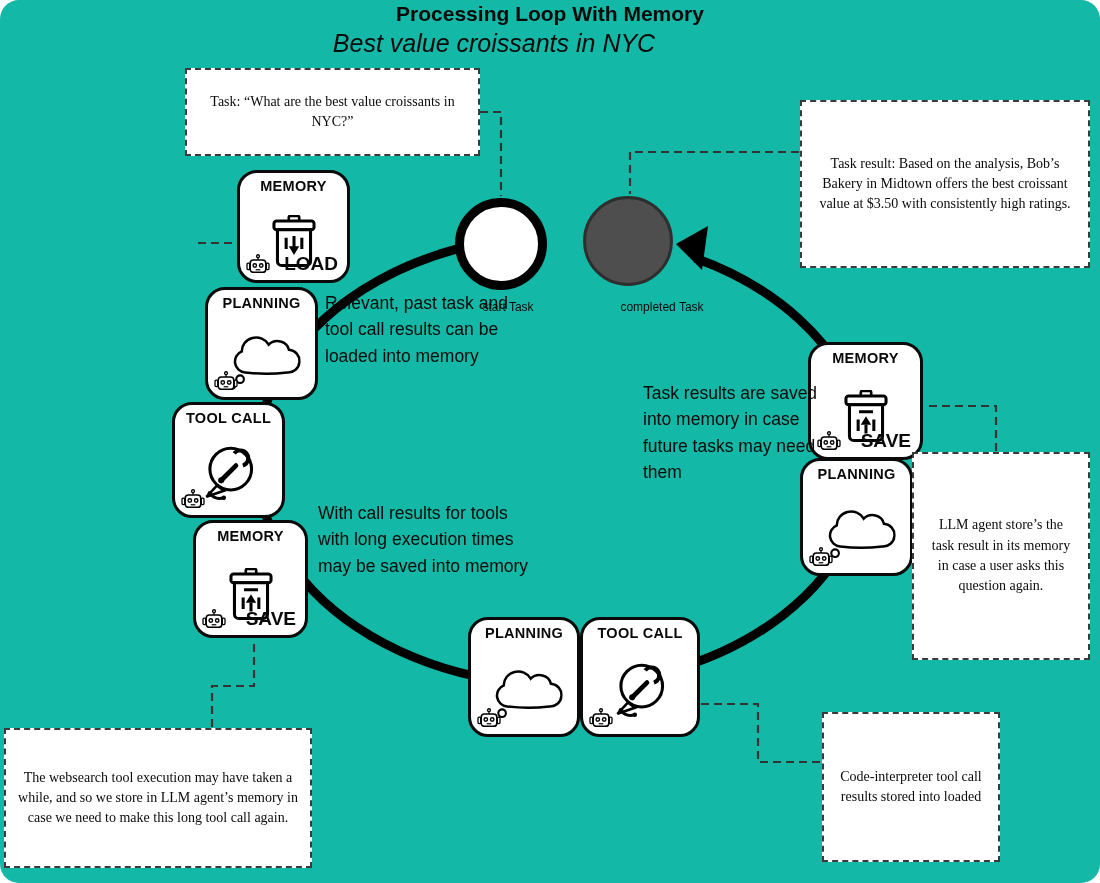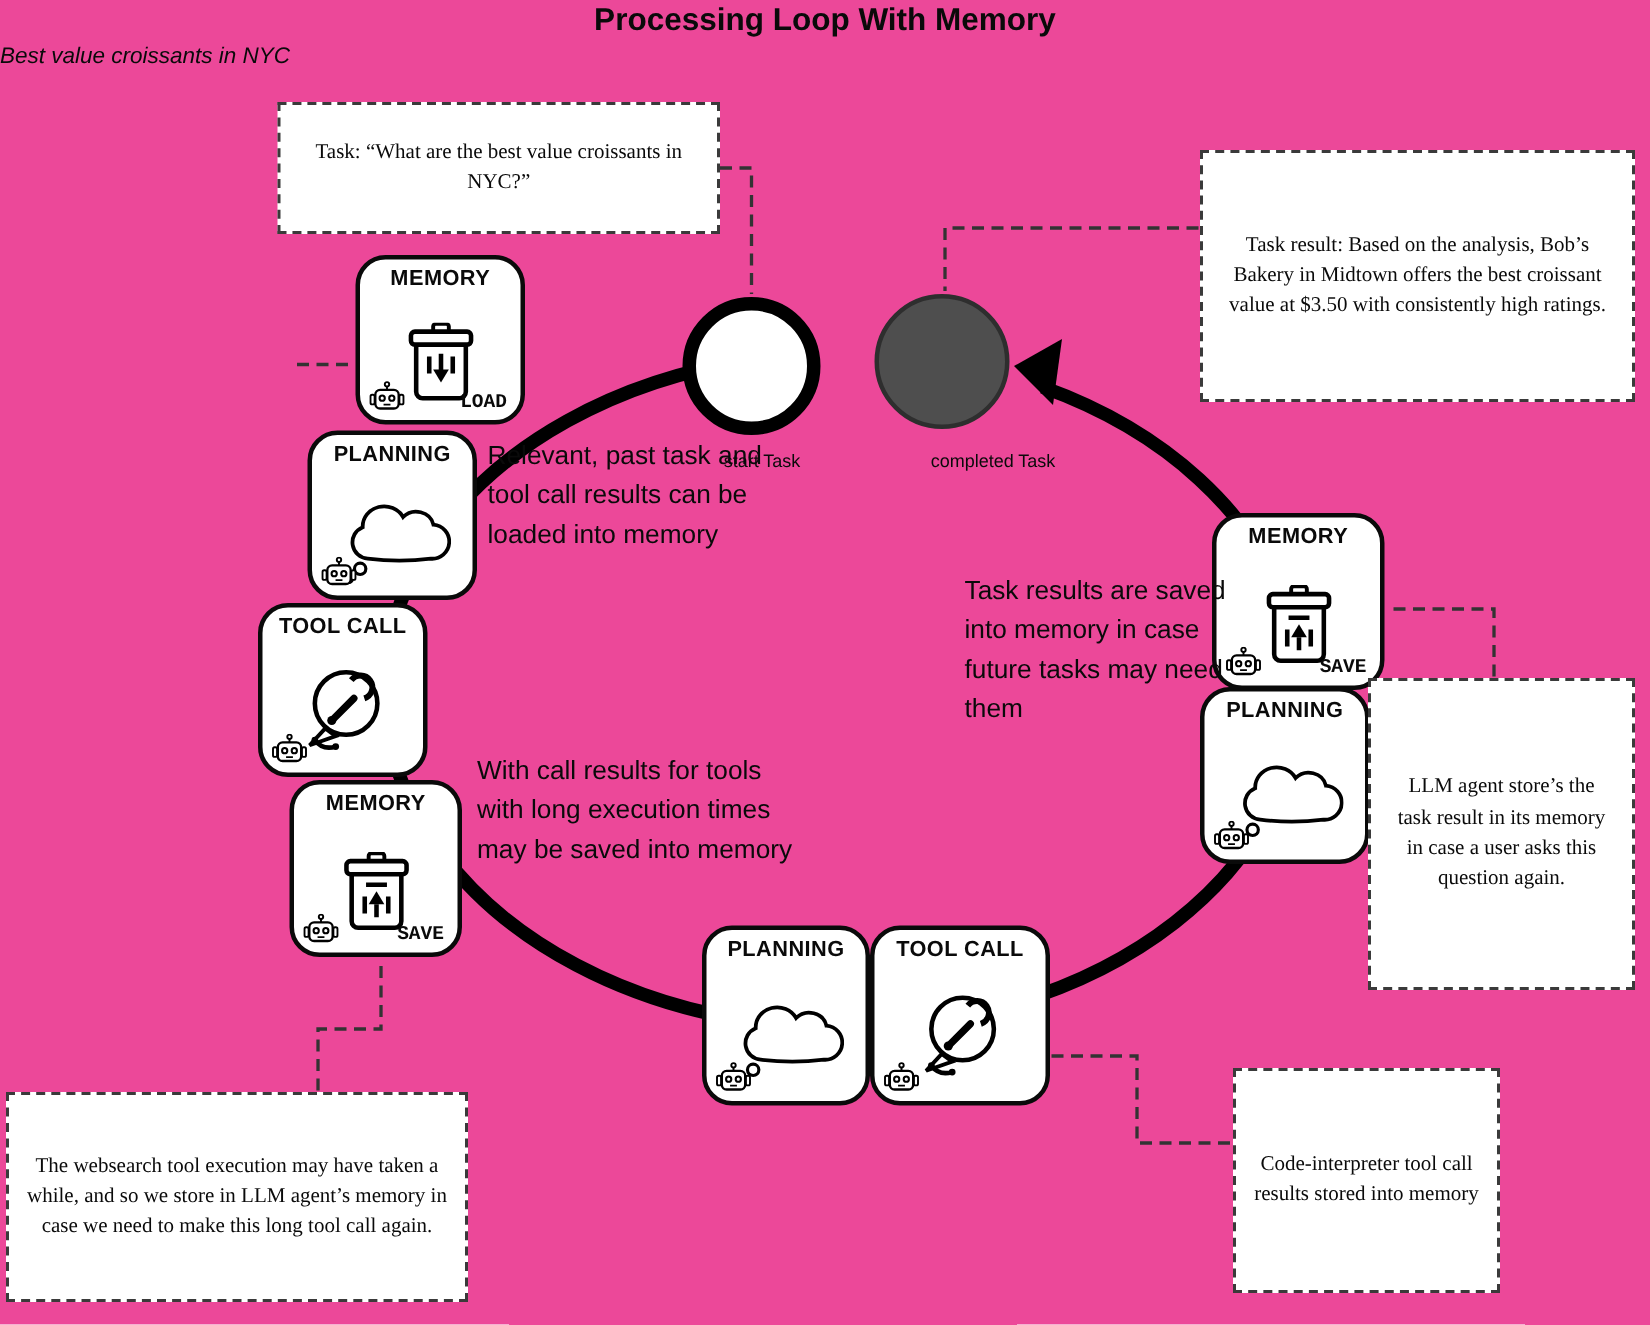--- a/index.html
+++ b/index.html
@@ -1,30 +1,30 @@
 <!DOCTYPE html>
 <html><head>
 <meta charset="utf-8">
 <style>
   html,body{margin:0;padding:0;background:#fff;}
-  .canvas{position:relative;width:1100px;height:883px;background:#ec4899;overflow:hidden;
-          font-family:"Liberation Sans",sans-serif;color:#0a0a0a;}
+  .canvas{position:relative;width:1100px;height:883px;background:#14b8a6;overflow:hidden;
+          font-family:"Liberation Sans",sans-serif;color:#0a0a0a;border-radius:19px;}
   .layer{position:absolute;left:0;top:0;}
 
   .hdr-title{position:absolute;top:2px;left:0;width:1100px;text-align:center;
              font-size:21px;font-weight:bold;}
-  .hdr-sub{position:absolute;top:29px;left:0;width:988px;
-           font-size:15px;font-style:italic;}
+  .hdr-sub{position:absolute;top:29px;left:0;width:988px;text-align:center;
+           font-size:25px;font-style:italic;}
 
   .node{position:absolute;background:#fff;border:3.5px solid #0a0a0a;border-radius:20px;
         display:flex;flex-direction:column;align-items:center;box-sizing:border-box;
         padding:4px 4px 4px;gap:14px;}
   .node-title{font-weight:bold;font-size:14.5px;letter-spacing:.3px;margin-top:1px;}
   .icon-wrap{flex:1;width:100%;display:flex;align-items:center;justify-content:center;}
-  .node-sub{position:absolute;right:9px;bottom:5px;font-weight:bold;font-size:13px;font-family:Liberation Mono, monospace;}
+  .node-sub{position:absolute;right:9px;bottom:5px;font-weight:bold;font-size:19px;}
   .robot{position:absolute;left:6px;bottom:4px;line-height:0;}
 
   .circle{position:absolute;border-radius:50%;box-sizing:border-box;}
   .start-circle{left:455px;top:198px;width:92px;height:92px;border:9px solid #000;background:#fff;}
   .completed-circle{left:583px;top:196px;width:90px;height:90px;border:3px solid #2e2e2e;}
 
   .circle-label{position:absolute;font-size:12px;text-align:center;}
 
   .callout{position:absolute;border:2px dashed #3a3a3a;background:#fff;box-sizing:border-box;
            font-family:"Liberation Serif",serif;font-size:14px;line-height:1.45;
@@ -220,21 +220,21 @@
     </div>
   </div>
 
   <div class="callout" style="left:185px;top:68px;width:295px;height:88px;">Task: “What are the best value croissants in NYC?”</div>
 
   <div class="callout" style="left:800px;top:100px;width:290px;height:168px;">Task result: Based on the analysis, Bob’s Bakery in Midtown offers the best croissant value at $3.50 with consistently high ratings.</div>
 
 
   <div class="callout" style="left:4px;top:728px;width:308px;height:140px;">The websearch tool execution may have taken a while, and so we store in LLM agent’s memory in case we need to make this long tool call again.</div>
 
-  <div class="callout" style="left:822px;top:712px;width:178px;height:150px;">Code-interpreter tool call results stored into memory</div>
+  <div class="callout" style="left:822px;top:712px;width:178px;height:150px;">Code-interpreter tool call results stored into loaded</div>
 
   <div class="callout" style="left:912px;top:452px;width:178px;height:208px;">LLM agent store’s the task result in its memory in case a user asks this question again.</div>
 
   <div class="note" style="left:325px;top:290px;width:200px;">Relevant, past task and tool call results can be loaded into memory</div>
 
   <div class="note" style="left:318px;top:500px;width:215px;">With call results for tools with long execution times may be saved into memory</div>
 
   <div class="note" style="left:643px;top:380px;width:190px;">Task results are saved into memory in case future tasks may need them</div>
 
 </div>

